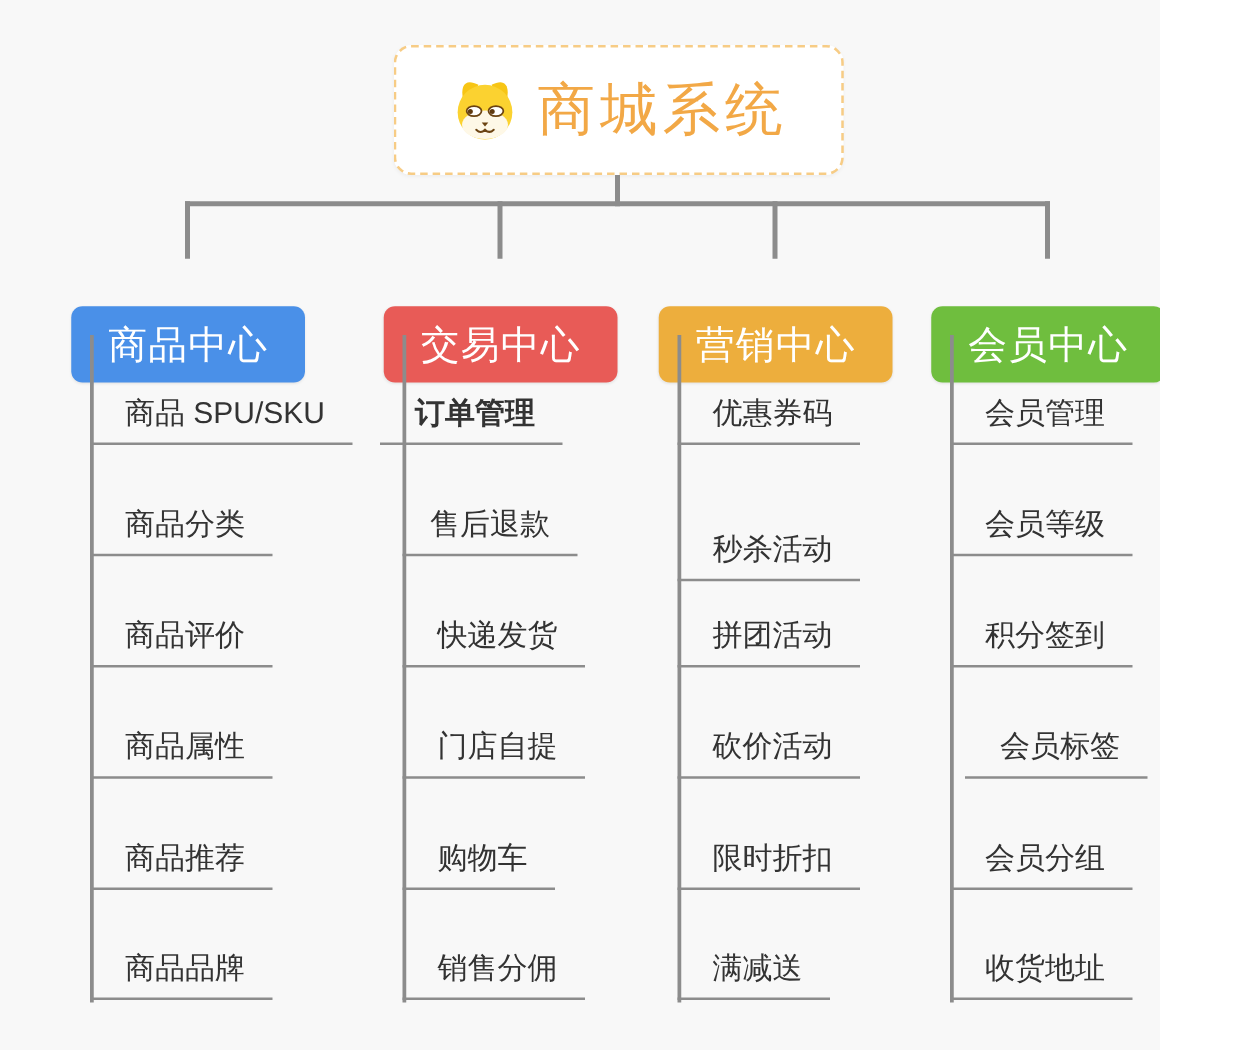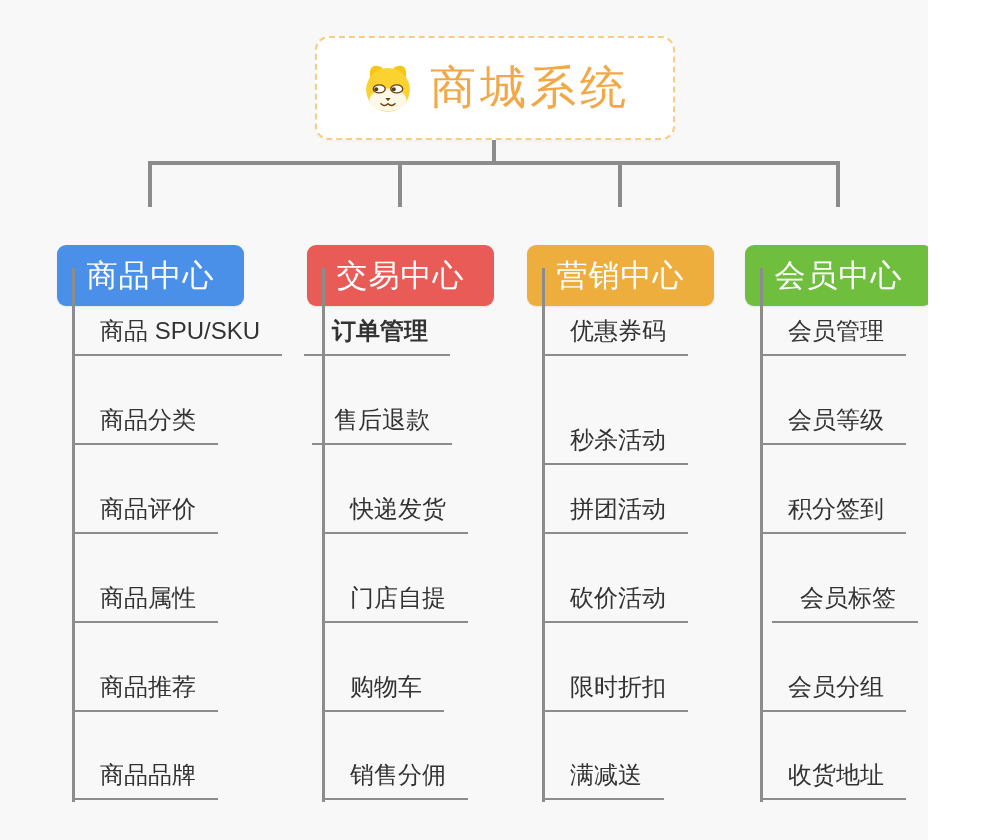--- a/index.html
+++ b/index.html
@@ -73,21 +73,21 @@
       <div class="leaf-node" style="left: 72px; top: 317px;">商品 SPU/SKU</div>
       <div class="leaf-node" style="left: 72px; top: 406px;">商品分类</div>
       <div class="leaf-node" style="left: 72px; top: 495px;">商品评价</div>
       <div class="leaf-node" style="left: 72px; top: 584px;">商品属性</div>
       <div class="leaf-node" style="left: 72px; top: 673px;">商品推荐</div>
       <div class="leaf-node" style="left: 72px; top: 761px;">商品品牌</div>
       <div class="line" style="left: 398px; top: 161px; width: 4px; height: 46px;"></div>
       <div class="branch-node" style="left: 307px; width: 187px; background: rgb(232, 91, 87);">交易中心</div>
       <div class="line" style="left: 322px; top: 268px; width: 3px; height: 534px;"></div>
       <div class="leaf-node" style="left: 304px; top: 317px; font-weight: bold;">订单管理</div>
-      <div class="leaf-node" style="left: 312px; top: 406px; padding-left: 22px;">售后退款</div>
+      <div class="leaf-node" style="left: 322px; top: 406px; padding-left: 22px;">售后退款</div>
       <div class="leaf-node" style="left: 322px; top: 495px;">快递发货</div>
       <div class="leaf-node" style="left: 322px; top: 584px;">门店自提</div>
       <div class="leaf-node" style="left: 322px; top: 673px;">购物车</div>
       <div class="leaf-node" style="left: 322px; top: 761px;">销售分佣</div>
       <div class="line" style="left: 618px; top: 161px; width: 4px; height: 46px;"></div>
       <div class="branch-node" style="left: 527px; width: 187px; background: rgb(237, 174, 61);">营销中心</div>
       <div class="line" style="left: 542px; top: 268px; width: 3px; height: 534px;"></div>
       <div class="leaf-node" style="left: 542px; top: 317px;">优惠券码</div>
       <div class="leaf-node" style="left: 542px; top: 426px;">秒杀活动</div>
       <div class="leaf-node" style="left: 542px; top: 495px;">拼团活动</div>

